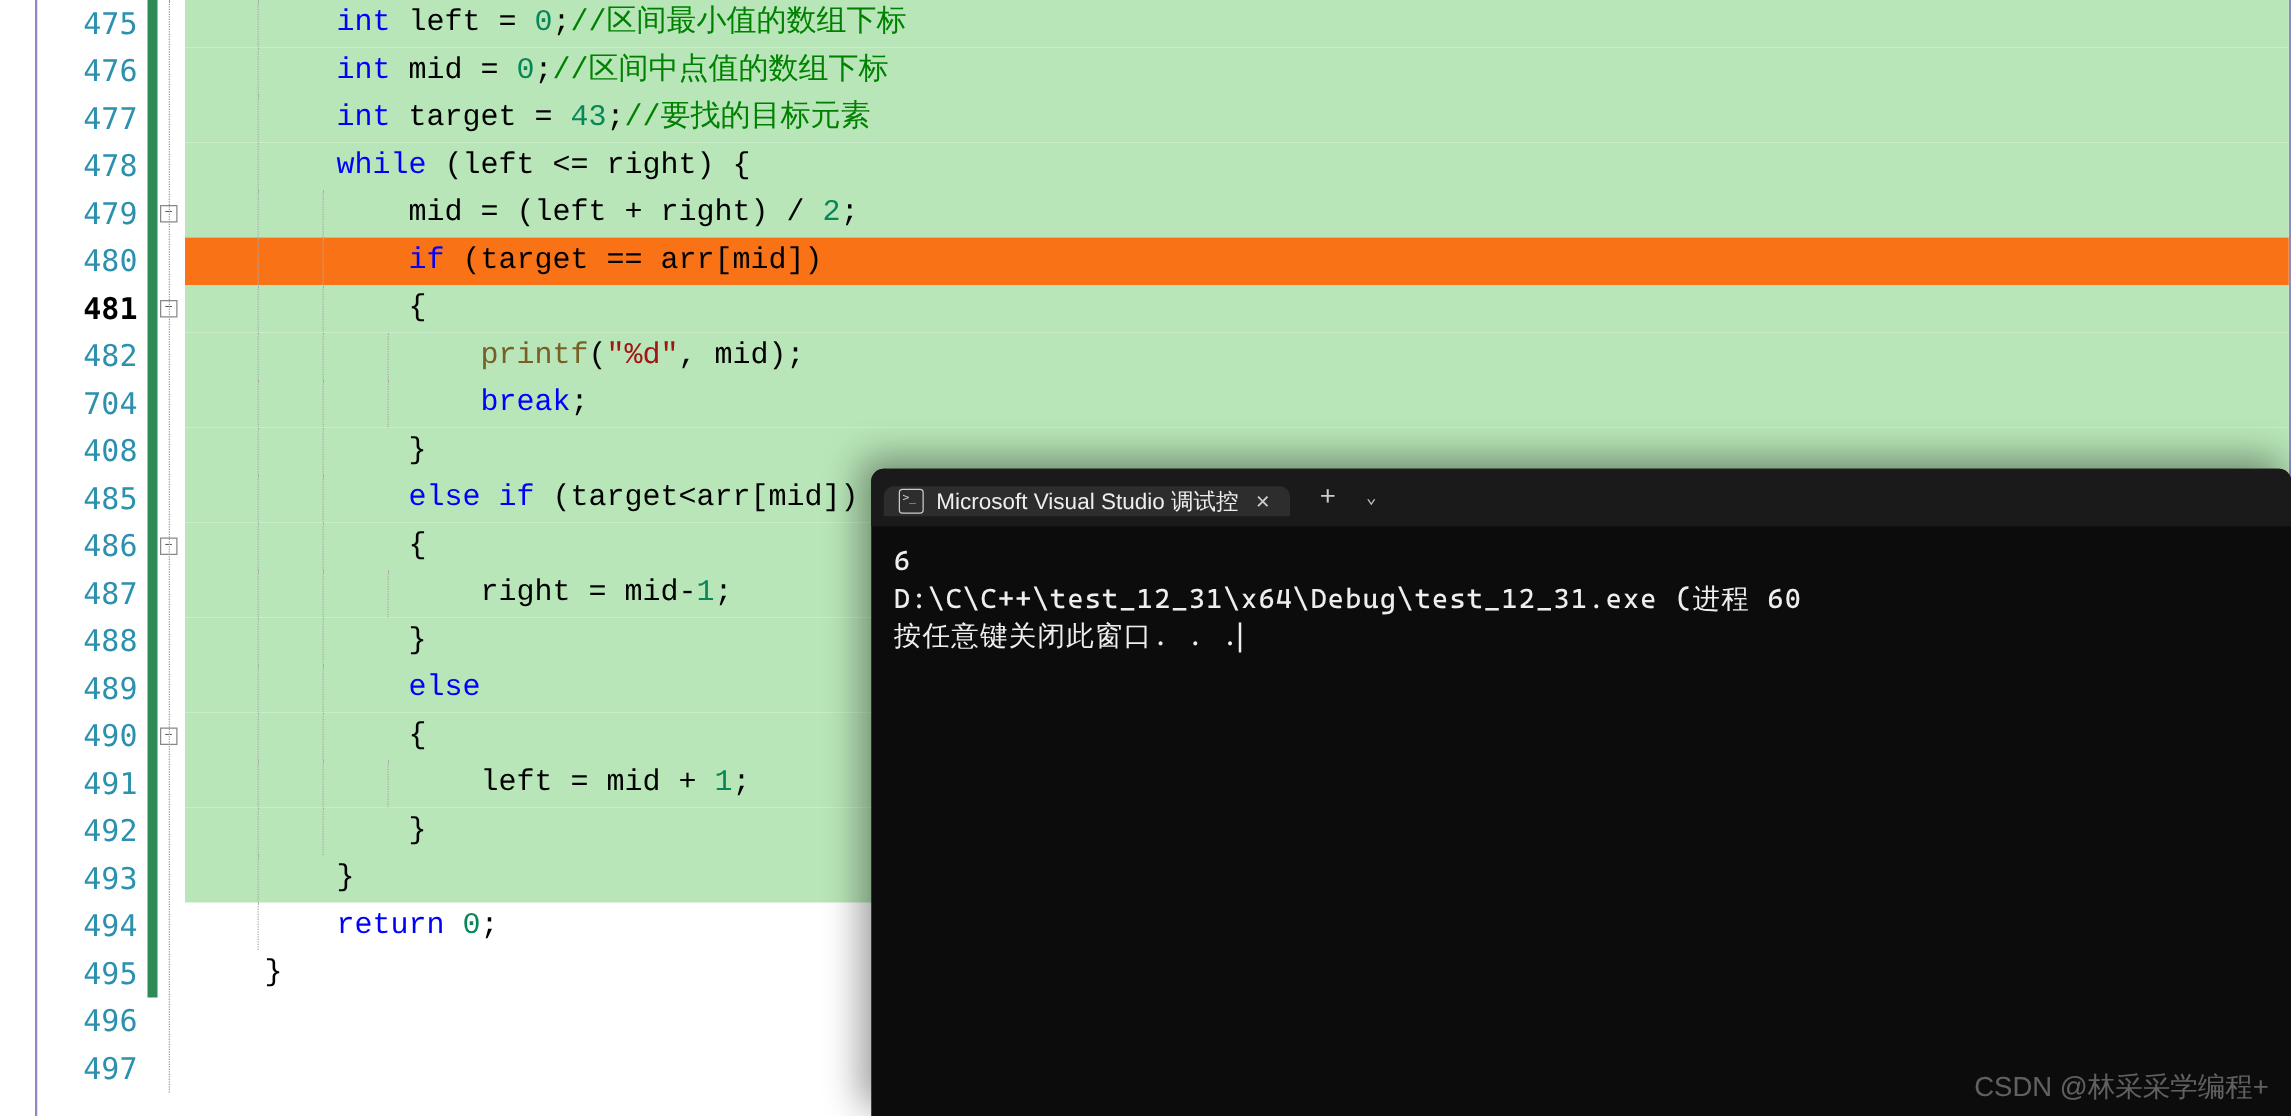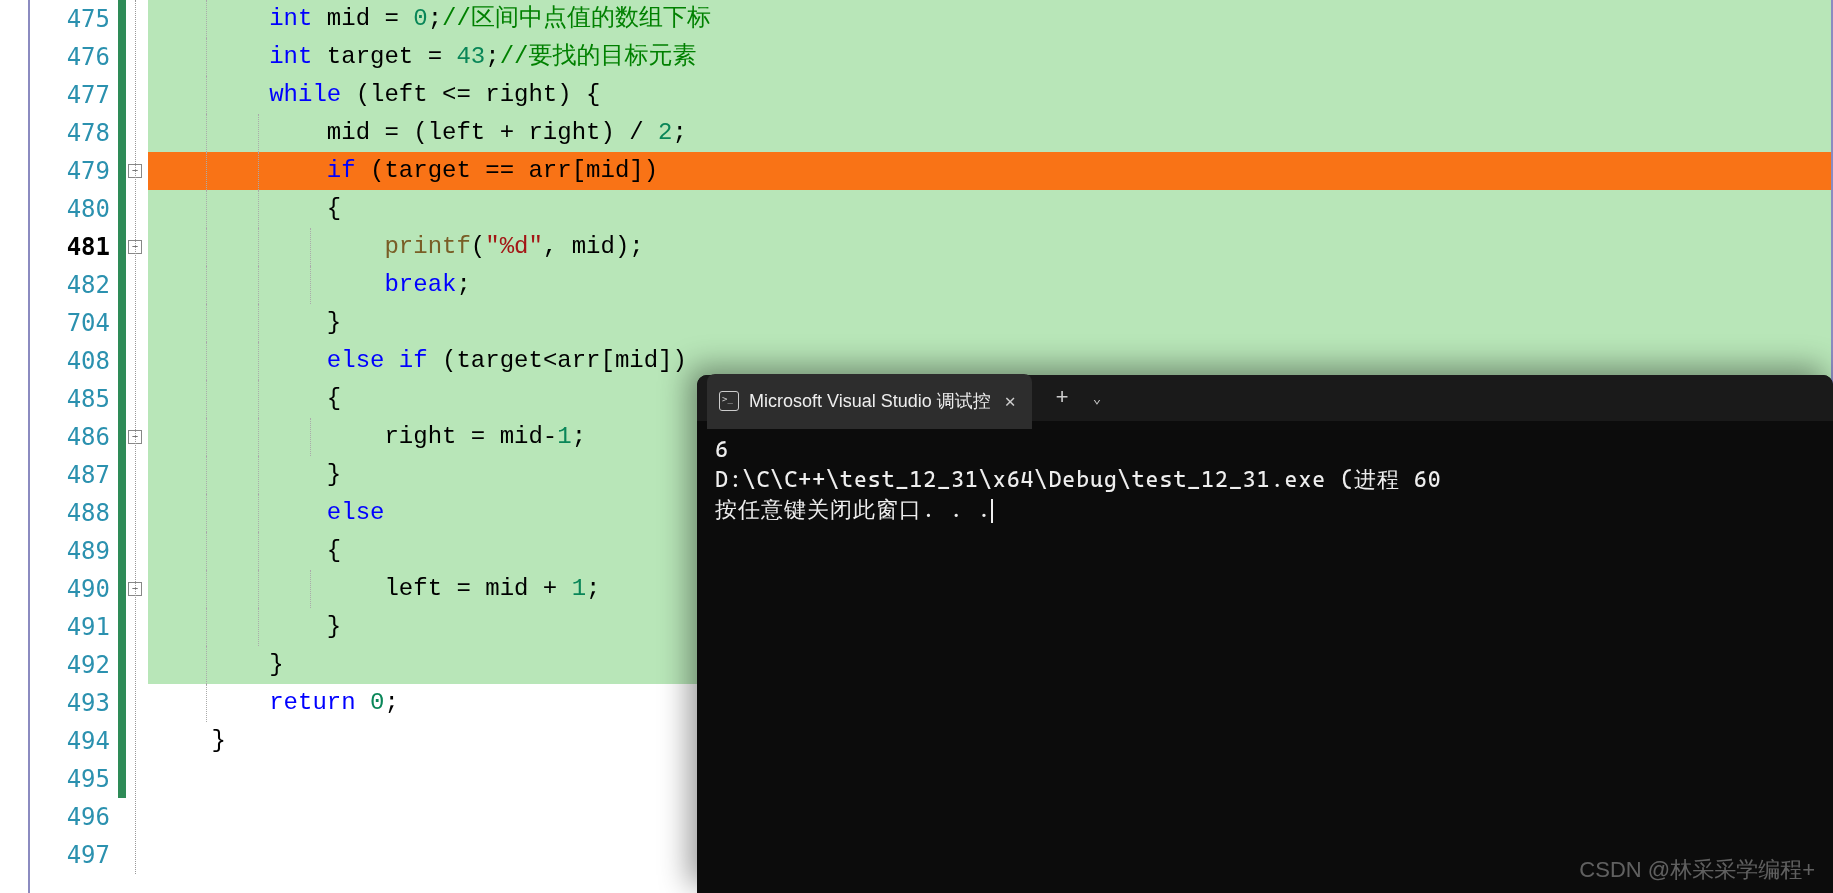--- a/index.html
+++ b/index.html
@@ -122,21 +122,21 @@
   height: 46px;
   background: #1a1a1a;
   display: flex;
   align-items: center;
   border-radius: 10px 10px 0 0;
 }
 .terminal-tab {
   display: flex;
   align-items: center;
   background: #2d2d2d;
-  height: 55px;
+  height: 24px;
   margin-left: 10px;
   margin-top: 6px;
   padding: 0 12px;
   border-radius: 8px 8px 0 0;
   gap: 10px;
 }
 .terminal-tab-icon {
   width: 20px;
   height: 20px;
   border: 1.5px solid #ccc;
@@ -230,20 +230,21 @@
     </div>
   <div class="change-bar" id="changebar" style="height: 798px;"></div>
   <div class="fold-gutter" id="foldgutter">
       <div class="fold-box" style="top: 164px;">−</div>
       <div class="fold-box" style="top: 240px;">−</div>
       <div class="fold-box" style="top: 430px;">−</div>
       <div class="fold-box" style="top: 582px;">−</div>
       <div class="fold-line" style="top: 0px; height: 874px;"></div>
     </div>
   <div class="code-area" id="codearea">
+      <div class="code-line highlighted"><span>        </span><span class="type">int</span><span> left = </span><span class="num">0</span><span>;</span><span class="comment">//区间最小值的数组下标</span><span class="indent-guide" style="left: 58px;"></span></div>
       <div class="code-line highlighted"><span>        </span><span class="type">int</span><span> mid = </span><span class="num">0</span><span>;</span><span class="comment">//区间中点值的数组下标</span><span class="indent-guide" style="left: 58px;"></span></div>
       <div class="code-line highlighted"><span>        </span><span class="type">int</span><span> target = </span><span class="num">43</span><span>;</span><span class="comment">//要找的目标元素</span><span class="indent-guide" style="left: 58px;"></span></div>
       <div class="code-line highlighted"><span>        </span><span class="kw">while</span><span> (left &lt;= right) {</span><span class="indent-guide" style="left: 58px;"></span></div>
       <div class="code-line highlighted"><span>            mid = (left + right) / </span><span class="num">2</span><span>;</span><span class="indent-guide" style="left: 58px;"></span><span class="indent-guide" style="left: 110px;"></span></div>
       <div class="code-line highlighted current-line"><span>            </span><span class="kw">if</span><span> (target == arr[mid])</span><span class="indent-guide" style="left: 58px;"></span><span class="indent-guide" style="left: 110px;"></span></div>
       <div class="code-line highlighted"><span>            {</span><span class="indent-guide" style="left: 58px;"></span><span class="indent-guide" style="left: 110px;"></span></div>
       <div class="code-line highlighted"><span>                </span><span class="func">printf</span><span>(</span><span class="str">"%d"</span><span>, mid);</span><span class="indent-guide" style="left: 58px;"></span><span class="indent-guide" style="left: 110px;"></span><span class="indent-guide" style="left: 162px;"></span></div>
       <div class="code-line highlighted"><span>                </span><span class="kw">break</span><span>;</span><span class="indent-guide" style="left: 58px;"></span><span class="indent-guide" style="left: 110px;"></span><span class="indent-guide" style="left: 162px;"></span></div>
       <div class="code-line highlighted"><span>            }</span><span class="indent-guide" style="left: 58px;"></span><span class="indent-guide" style="left: 110px;"></span></div>
       <div class="code-line highlighted"><span>            </span><span class="kw">else</span><span> </span><span class="kw">if</span><span> (target&lt;arr[mid])</span><span class="indent-guide" style="left: 58px;"></span><span class="indent-guide" style="left: 110px;"></span></div>

